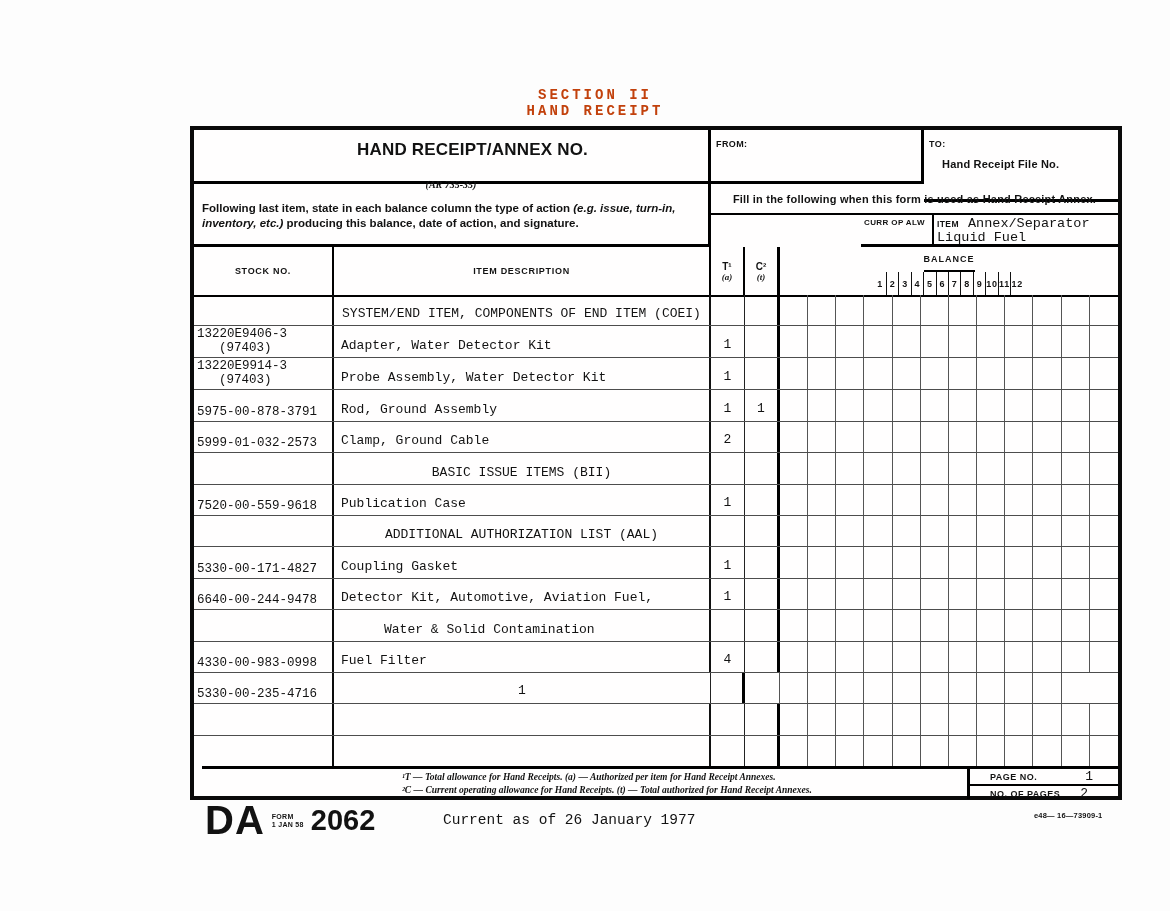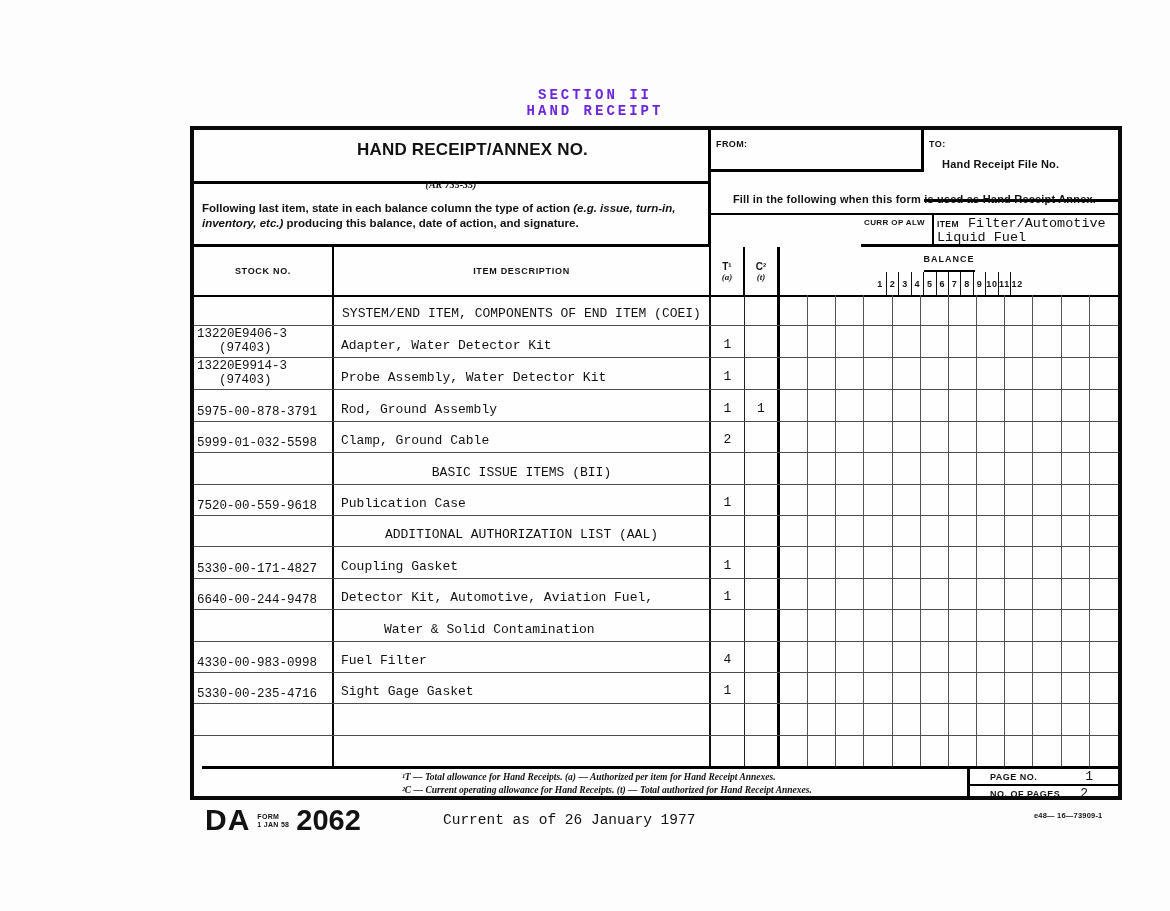--- a/index.html
+++ b/index.html
@@ -6,35 +6,35 @@
   .page {
     position:relative; width:1170px; height:911px; background:#fdfdfd;
     font-family:"Liberation Sans", sans-serif; color:#121212; overflow:hidden;
   }
   .mono { font-family:"Liberation Mono","DejaVu Sans Mono",monospace; }
 
   
   .section-heading {
     position:absolute; left:455px; top:87px; width:280px; text-align:center;
     font-family:"Liberation Mono","DejaVu Sans Mono",monospace;
-    font-size:14px; font-weight:700; letter-spacing:3px; line-height:16px; color:#6d28d9;
+    font-size:14px; font-weight:700; letter-spacing:3px; line-height:16px; color:#c2410c;
   }
 
   
   .form {
     position:absolute; left:190px; top:126px; width:932px; height:674px;
     border:4px solid #0a0a0a; box-sizing:border-box; background:#fffefe;
   }
   .form .abs { position:absolute; box-sizing:border-box; }
 
   
   .cell-title { left:0; top:0; width:517px; height:54px; border-right:3px solid #000; border-bottom:3px solid #000; text-align:center; }
   .form-title { font-size:17px; font-weight:800; letter-spacing:.2px; margin-top:10px;margin-left:43px; }
   .form-subtitle { font-family:"Liberation Serif",serif; font-style:italic; font-weight:700; font-size:10px; margin-top:19px; }
-  .cell-from { left:517px; top:0; width:213px; height:42px; border-right:3px solid #000; border-bottom:3px solid #000; padding:3px 5px; }
+  .cell-from { left:517px; top:0; width:213px; height:54px; border-right:3px solid #000; border-bottom:3px solid #000; padding:3px 5px; }
   .cell-to { left:730px; top:0; right:0; height:72px; border-bottom:3px solid #000; padding:3px 5px; }
   .tiny-label { font-size:9px; font-weight:800; letter-spacing:.4px; }
   .file-no { position:absolute; left:18px; top:28px; font-size:11px; font-weight:700; letter-spacing:.2px; }
 
   
   .cell-instruction {
     left:0; top:54px; width:517px; height:63px; border-right:3px solid #000; border-bottom:3px solid #000;
     padding:17px 12px 0 8px; font-size:11.5px; font-weight:700; line-height:14.5px;
   }
   .cell-instruction .it { font-style:italic; }
@@ -95,21 +95,21 @@
   .pagebox { position:absolute; right:0; top:0; width:151px; height:30px; border-left:3px solid #000;
              display:flex; flex-direction:column; box-sizing:border-box; }
   .pb-row { flex:1; display:flex; align-items:center; padding-left:20px; font-size:9px; font-weight:800; letter-spacing:.5px; }
   .pb-row.first { border-bottom:2px solid #000; }
   .pb-val { font-family:"Liberation Mono","DejaVu Sans Mono",monospace; font-size:13px; font-weight:400; }
   .pb-val.v1 { margin-left:48px; }
   .pb-val.v2 { margin-left:20px; }
 
   
   .da-block { position:absolute; left:205px; top:804px; display:flex; align-items:flex-start; }
-  .da-big { font-size:30px; font-weight:800; letter-spacing:1px; line-height:32px; }
+  .da-big { font-size:40px; font-weight:800; letter-spacing:1px; line-height:32px; }
   .form-stack { margin:9px 2px 0 7px; font-size:7px; font-weight:800; line-height:7.5px; letter-spacing:.3px; }
   .num-big { font-size:29px; font-weight:800; line-height:32px; margin-left:5px; }
   .current-line { position:absolute; left:443px; top:812px; font-family:"Liberation Mono","DejaVu Sans Mono",monospace; font-size:14.5px; }
   .print-code { position:absolute; left:1034px; top:811px; font-size:7.5px; font-weight:800; letter-spacing:.2px; }
 </style>
 </head>
 <body>
 
 <div class="page">
 
@@ -135,21 +135,21 @@
     <div class="abs cell-annex">Fill in the following when this form is used as Hand Receipt Annex.</div>
     <div class="abs cell-instruction">
       <span>Following last item, state in each balance column the type of action </span><span class="it">(e.g. issue, turn-in, inventory, etc.)</span><span> producing this balance, date of action, and signature.</span>
     </div>
 
     <div class="abs cell-curr">
       <span class="tiny-label lab">CURR OP ALW</span>
     </div>
     <div class="abs cell-item">
       <span class="tiny-label lab">ITEM</span>
-      <span class="mono item-val1">Filter/Automotive</span>
+      <span class="mono item-val1">Annex/Separator</span>
       <span class="mono item-val2">Liquid Fuel</span>
     </div>
 
     <div class="thead">
       <div class="th">STOCK NO.</div>
       <div class="th">ITEM DESCRIPTION</div>
       <div class="th th-tc">
         <span>T¹</span>
         <span class="sub">(a)</span>
       </div>
@@ -260,21 +260,21 @@
           <div class="cell c-b"></div>
           <div class="cell c-b"></div>
           <div class="cell c-b"></div>
           <div class="cell c-b"></div>
           <div class="cell c-b"></div>
           <div class="cell c-b"></div>
           <div class="cell c-b last"></div>
         </div>
         <div class="row">
           <div class="cell c-stock">
-            <div class="stock-l1">5999-01-032-5598</div>
+            <div class="stock-l1">5999-01-032-2573</div>
           </div>
           <div class="cell c-desc">
             <div class="">Clamp, Ground Cable</div>
           </div>
           <div class="cell c-t">2</div>
           <div class="cell c-c"></div>
           <div class="cell c-b"></div>
           <div class="cell c-b"></div>
           <div class="cell c-b"></div>
           <div class="cell c-b"></div>
@@ -431,23 +431,20 @@
           <div class="cell c-b"></div>
           <div class="cell c-b"></div>
           <div class="cell c-b"></div>
           <div class="cell c-b"></div>
           <div class="cell c-b"></div>
           <div class="cell c-b last"></div>
         </div>
         <div class="row">
           <div class="cell c-stock">
             <div class="stock-l1">5330-00-235-4716</div>
-          </div>
-          <div class="cell c-desc">
-            <div class="">Sight Gage Gasket</div>
           </div>
           <div class="cell c-t">1</div>
           <div class="cell c-c"></div>
           <div class="cell c-b"></div>
           <div class="cell c-b"></div>
           <div class="cell c-b"></div>
           <div class="cell c-b"></div>
           <div class="cell c-b"></div>
           <div class="cell c-b"></div>
           <div class="cell c-b"></div>

